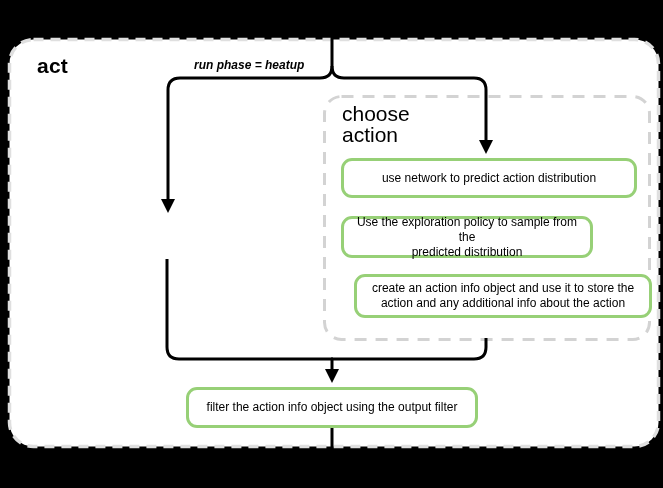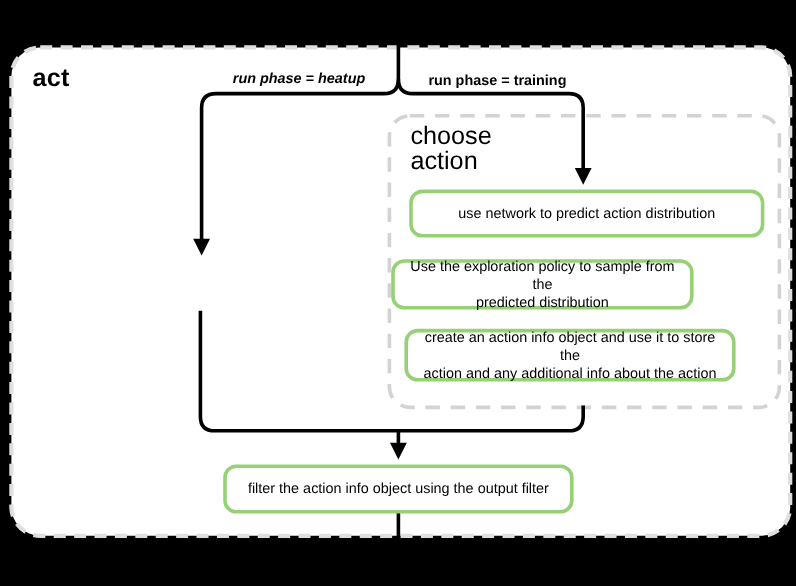--- a/index.html
+++ b/index.html
@@ -14,21 +14,21 @@
   html,body{margin:0;padding:0;}
   body{
     background:var(--background);
     font-family:"Liberation Sans", sans-serif;
     width:663px;height:488px;overflow:hidden;
   }
   .stage{position:relative;width:663px;height:488px;}
   .stage svg{position:absolute;left:0;top:0;z-index:1;}
   .overlay{position:absolute;z-index:2;color:var(--text);}
   .container-title{
-    left:27px;top:54px;
+    left:37px;top:54px;
     font-size:21px;font-weight:bold;letter-spacing:0.2px;
   }
   .group-title{
     left:342px;top:103px;
     font-size:21px;font-weight:normal;line-height:21px;white-space:pre-line;
   }
   .edge-label{
     font-size:12px;font-weight:bold;white-space:nowrap;
   }
   .edge-label.heatup{left:194px;top:58px;font-style:italic;}
@@ -40,22 +40,22 @@
     border:3px solid var(--node-border);
     border-radius:11px;
     display:flex;align-items:center;justify-content:center;
     text-align:center;
     font-size:12px;line-height:15px;color:var(--text);
     white-space:pre-line;
     padding:0 4px;
   }
   .node.sample {left:22px; top:218px;width:290px;height:42px;}
   .node.predict{left:341px;top:158px;width:296px;height:40px;}
-  .node.explore{left:326px;top:216px;width:252px;height:42px;}
-  .node.create {left:337px;top:274px;width:276px;height:44px;}
+  .node.explore{left:341px;top:216px;width:252px;height:42px;}
+  .node.create {left:354px;top:274px;width:298px;height:44px;}
   .node.filter {left:186px;top:387px;width:292px;height:41px;}
 </style>
 </head>
 <body>
 
 <div class="stage">
 
   <svg width="663" height="488" viewBox="0 0 663 488">
 
     <rect x="9.5" y="39.5" width="649" height="407" rx="24" ry="24" style="fill:var(--surface);stroke:var(--container-border);stroke-width:3.5;stroke-dasharray:10 7"></rect>
@@ -75,21 +75,20 @@
     <path d="M332,359 L332,371" style="fill:none;stroke:var(--edge);stroke-width:3"></path>
     <polygon points="325,369 339,369 332,383" style="fill:var(--edge)"></polygon>
 
     <path d="M332,427 L332,449" style="fill:none;stroke:var(--edge);stroke-width:3"></path>
   </svg>
 
   <div class="overlay container-title">act</div>
 
   <div class="overlay edge-label heatup">run phase = heatup</div>
 
-  <div class="overlay edge-label training">run phase = training</div>
 
   <div class="overlay group-title">choose
 action</div>
 
 
   <div class="node predict">use network to predict action distribution</div>
 
   <div class="node explore">Use the exploration policy to sample from the
 predicted distribution</div>
 

